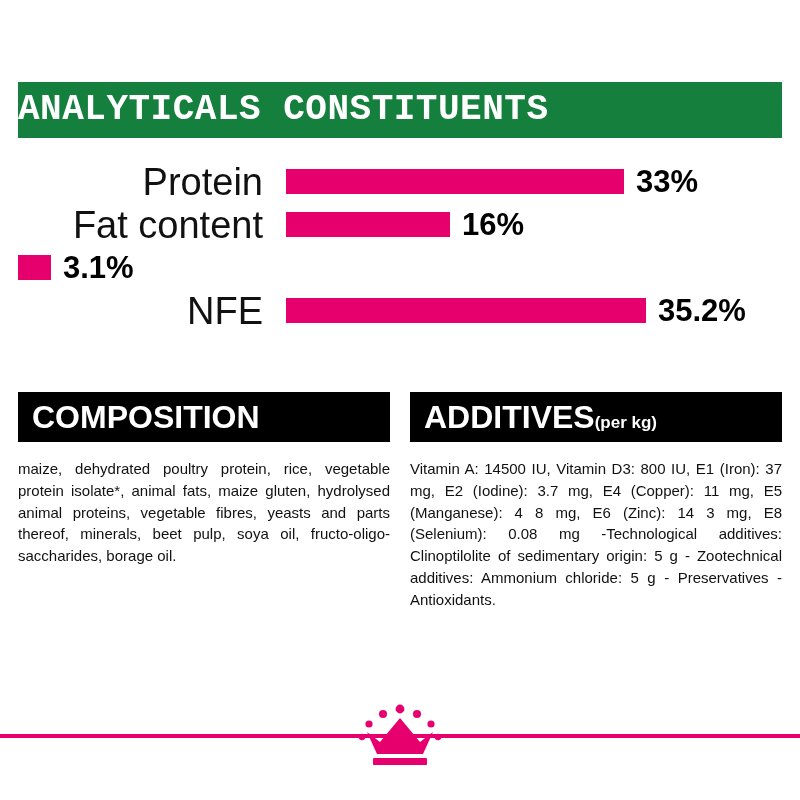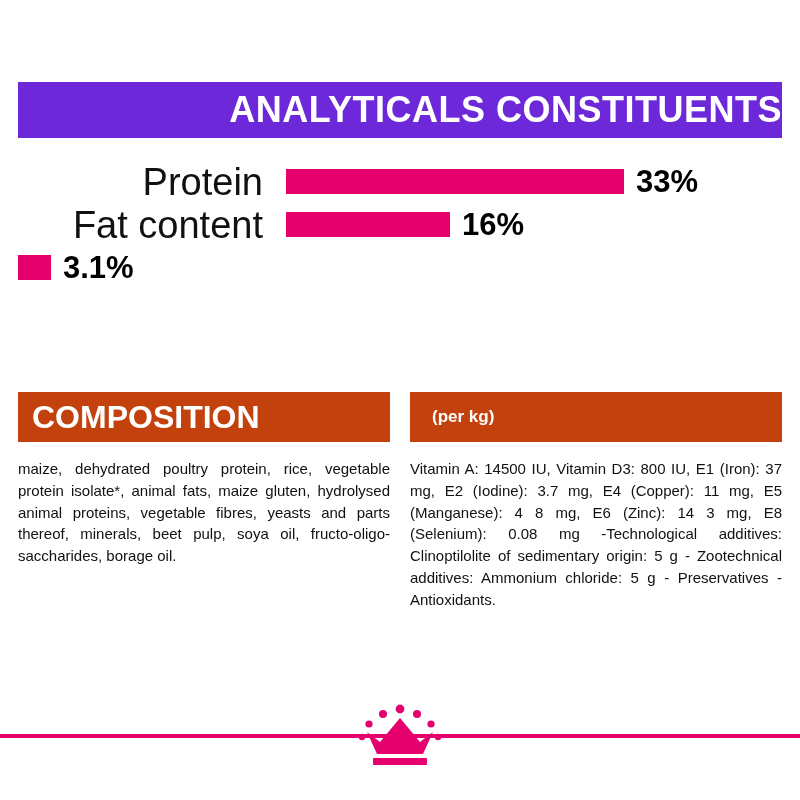--- a/index.html
+++ b/index.html
@@ -15,25 +15,26 @@
     background: #ffffff;
   }
 
   
   .analyticals {
     position: absolute;
     left: 18px; top: 82px;
     width: 764px;
   }
   .header-bar {
-    background: #6d28d9;
+    background: #15803d;
     height: 56px;
     display: flex;
     align-items: center;
-    justify-content: flex-end;
+    justify-content: flex-start;
+    font-family: Liberation Mono, monospace;
   }
   .header-bar .title {
     color: #ffffff;
     font-size: 36px;
     font-weight: bold;
     letter-spacing: 0.5px;
     line-height: 1;
   }
 
   
@@ -78,37 +79,36 @@
   
   .panels {
     position: absolute;
     left: 18px; top: 392px;
     width: 764px;
     display: flex;
     gap: 20px;
   }
   .panel { width: 372px; }
   .panel-head {
-    background: #c2410c;
+    background: #000000;
     height: 50px;
     display: flex;
     align-items: baseline;
     padding: 0 14px;
   }
   .panel-head .ptitle {
     color: #ffffff;
     font-size: 32px;
     font-weight: bold;
     line-height: 50px;
   }
   .panel-head .psub {
     color: #ffffff;
     font-size: 17px;
     font-weight: bold;
-    margin-left: 8px;
     line-height: 50px;
   }
   .panel-body {
     padding-top: 16px;
     font-size: 15px;
     line-height: 1.45;
     color: #111111;
     text-align: justify;
   }
 
@@ -155,35 +155,43 @@
         </div>
       </div>
 
       <div class="chart-row">
         <div class="chart-bar-wrap">
           <div class="chart-bar" style="width:33px"></div>
           <div class="chart-value">3.1%</div>
         </div>
       </div>
 
+      <div class="chart-row">
+        <div class="chart-label">NFE</div>
+        <div class="chart-bar-wrap">
+          <div class="chart-bar" style="width:360px"></div>
+          <div class="chart-value">35.2%</div>
+        </div>
+      </div>
 
     </div>
   </div>
 
   <div class="panels">
 
     <div class="panel">
       <div class="panel-head">
         <span class="ptitle">COMPOSITION</span>
       </div>
       <div class="panel-body">maize, dehydrated poultry protein, rice, vegetable protein isolate*, animal fats, maize gluten, hydrolysed animal proteins, vegetable fibres, yeasts and parts thereof, minerals, beet pulp, soya oil, fructo-oligo-saccharides, borage oil.</div>
     </div>
 
     <div class="panel">
       <div class="panel-head">
+        <span class="ptitle">ADDITIVES</span>
         <span class="psub">(per kg)</span>
       </div>
       <div class="panel-body">Vitamin A: 14500 IU, Vitamin D3: 800 IU, E1 (Iron): 37 mg, E2 (Iodine): 3.7 mg, E4 (Copper): 11 mg, E5 (Manganese): 4 8 mg, E6 (Zinc): 14 3 mg, E8 (Selenium): 0.08 mg -Technological additives: Clinoptilolite of sedimentary origin: 5 g - Zootechnical additives: Ammonium chloride: 5 g - Preservatives - Antioxidants.</div>
     </div>
 
   </div>
 
   <div class="footer-line"></div>
   <svg class="crown" viewBox="0 0 86 62">
     <g fill="#e5006d">

